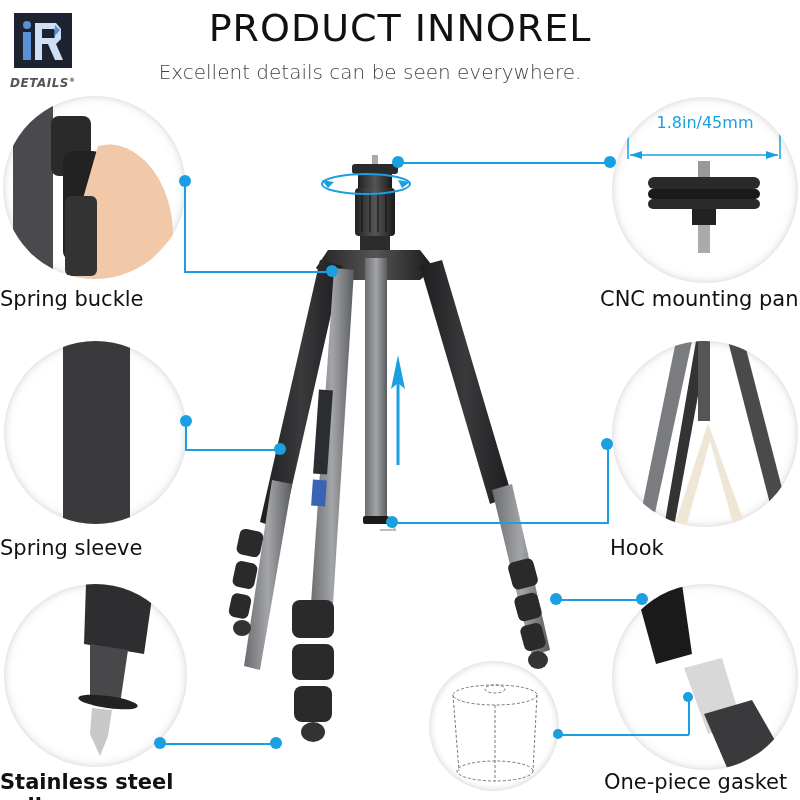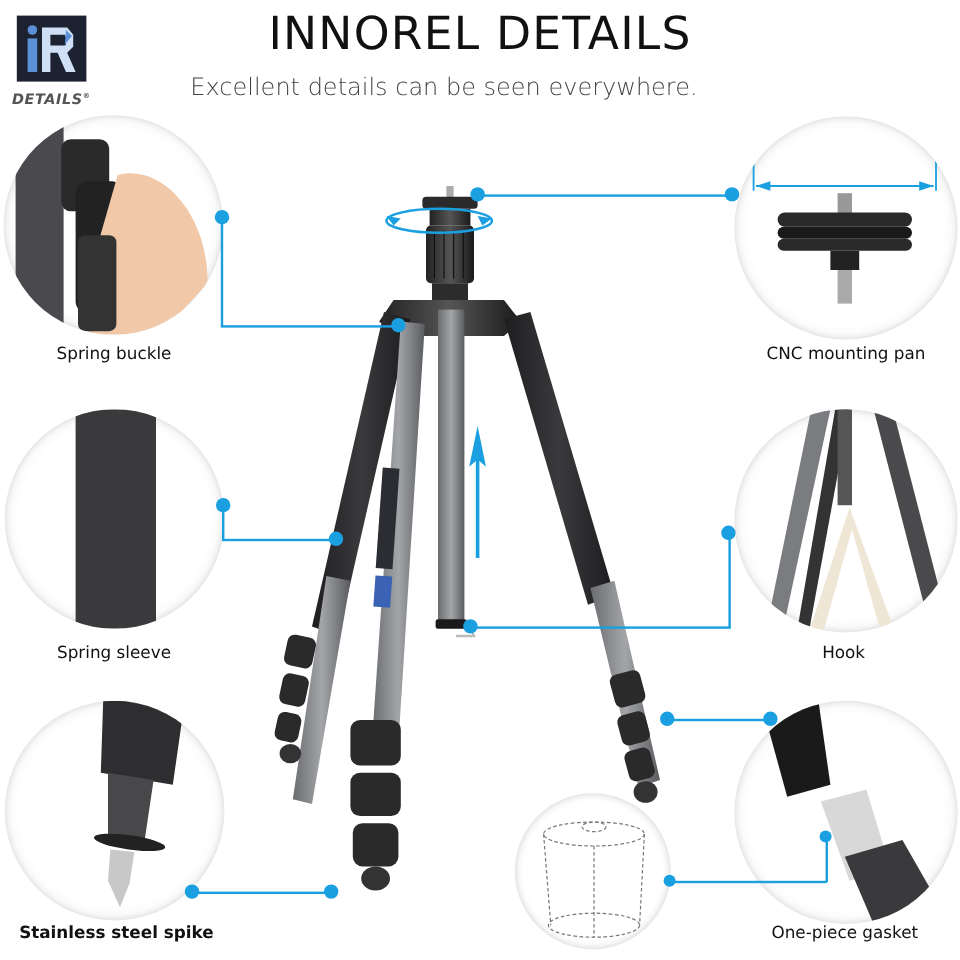--- a/index.html
+++ b/index.html
@@ -4,42 +4,42 @@
 <style>
   html, body { margin:0; padding:0; background:#ffffff; }
   body { width:800px; height:800px; position:relative; overflow:hidden; font-family:"Liberation Sans", sans-serif; }
   .abs { position:absolute; }
   .logo-box { left:14px; top:13px; width:58px; height:55px; background:#1d2230; }
   .logo-text { left:10px; top:76px; width:80px; font-size:12px; font-weight:bold; font-style:italic; color:#555; letter-spacing:0.5px; font-family:"DejaVu Sans", sans-serif; }
   .logo-text sup { font-size:6px; font-style:normal; }
   .title { left:0; top:6px; width:800px; text-align:center; font-size:38px; font-weight:normal; color:#111; letter-spacing:1px; font-family:"DejaVu Sans", sans-serif; }
   .subtitle { left:0; top:60px; width:740px; text-align:center; font-size:20px; color:#444; font-weight:300; font-family:"DejaVu Sans", sans-serif; }
   .circle { border-radius:50%; background:radial-gradient(circle at 50% 50%, #ffffff 62%, #f0f0f0 80%, #d8d8d8 100%); box-shadow: inset 0 0 6px rgba(0,0,0,0.15); overflow:hidden; }
-  .label { font-size:14px; color:#111; text-align:center; font-family:"DejaVu Sans", sans-serif; }
+  .label { font-size:21px; color:#111; text-align:left; font-family:"DejaVu Sans", sans-serif; }
   .dot { width:12px; height:12px; border-radius:50%; background:#1a9fe0; }
   .line { background:#1a9fe0; }
   .hline { height:2px; }
   .vline { width:2px; }
   svg { display:block; }
 </style>
 </head>
 <body>
 
 <div class="abs logo-box">
   <svg width="58" height="55" viewBox="0 0 58 55">
     <circle cx="13" cy="12" r="4" fill="#5b8fd6"></circle>
     <rect x="9" y="19" width="8" height="28" fill="#5b8fd6"></rect>
     <path d="M21 10 H42 L47 16 V26 L42 31 L49 47 H41 L34 31 H28 V47 H21 Z" fill="#cfe0f6"></path>
     <path d="M28 16 H40 L41 18 V24 L40 25 H28 Z" fill="#1d2230"></path>
     <path d="M41 12 L46 17 L40 24 Z" fill="#5b8fd6"></path>
   </svg>
 </div>
 <div class="abs logo-text"><span>DETAILS</span><sup>®</sup></div>
 
-<div class="abs title">INNOREL DETAILS</div>
+<div class="abs title">PRODUCT INNOREL</div>
 <div class="abs subtitle">Excellent details can be seen everywhere.</div>
 
 <svg class="abs" style="left:220px; top:150px;" width="340" height="600" viewBox="0 0 340 600">
   <defs>
     <linearGradient id="carbon" x1="0" x2="1">
       <stop offset="0" stop-color="#6a6c70"></stop>
         <stop offset="0.5" stop-color="#a3a5a8"></stop>
         <stop offset="1" stop-color="#5a5c60"></stop>
     </linearGradient>
     <linearGradient id="foam" x1="0" x2="1">
@@ -124,20 +124,21 @@
     <line x1="18" y1="58" x2="166" y2="58" stroke="#1a9fe0" stroke-width="1.5"></line>
     <path d="M18 58 L30 54 L30 62 Z" fill="#1a9fe0"></path>
     <path d="M166 58 L154 54 L154 62 Z" fill="#1a9fe0"></path>
     <rect x="86" y="64" width="12" height="20" fill="#999"></rect>
     <rect x="36" y="80" width="112" height="12" rx="6" fill="#2a2a2a"></rect>
     <rect x="36" y="92" width="112" height="10" rx="5" fill="#1a1a1a"></rect>
     <rect x="36" y="102" width="112" height="10" rx="5" fill="#2a2a2a"></rect>
     <rect x="80" y="112" width="24" height="16" fill="#222"></rect>
     <rect x="86" y="128" width="12" height="28" fill="#aaa"></rect>
   </svg>
+  <div class="abs" style="left:0; top:16px; width:186px; text-align:center; font-size:16px; color:#1a9fe0; font-family:'DejaVu Sans', sans-serif;">1.8in/45mm</div>
 </div>
 <div class="abs label" style="left:600px; top:287px; width:210px;">CNC mounting pan</div>
 
 <div class="abs circle" style="left:4px; top:341px; width:183px; height:183px;">
   <svg width="183" height="183" viewBox="0 0 183 183">
     <rect x="59" y="0" width="67" height="183" fill="#3a3a3c"></rect>
   </svg>
 </div>
 <div class="abs label" style="left:0; top:536px; width:190px;">Spring sleeve</div>
 

